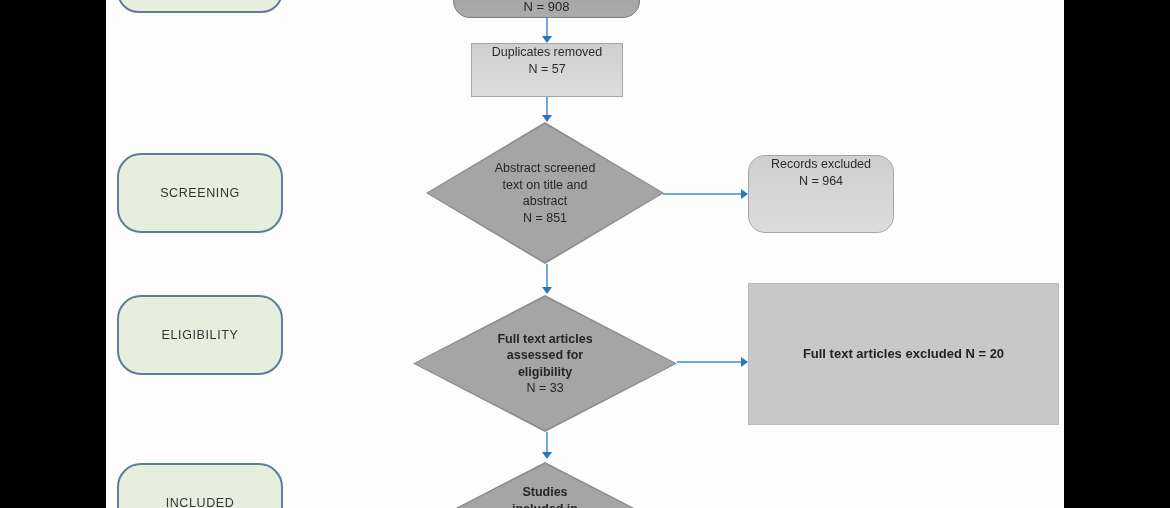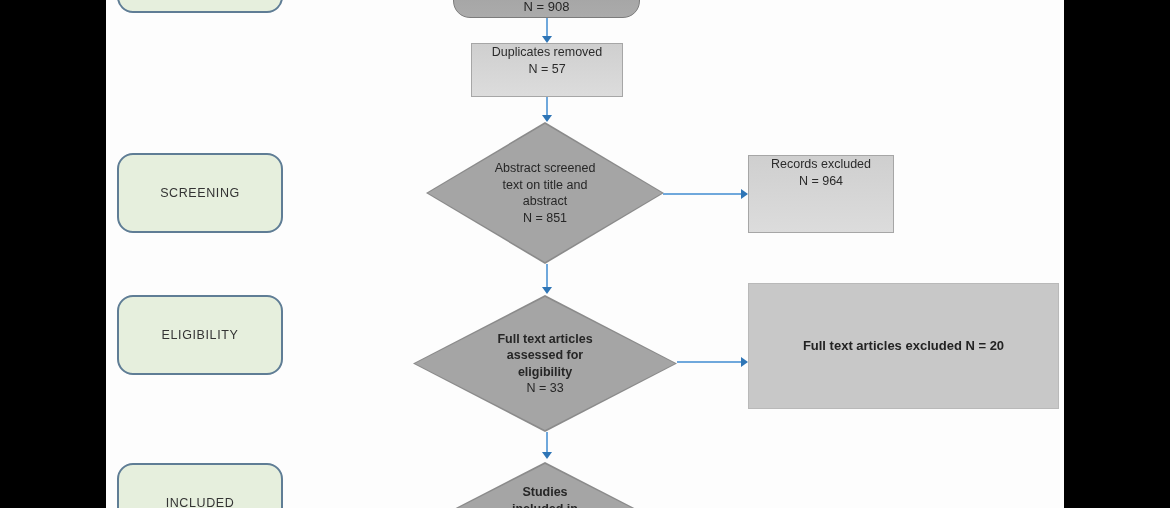--- a/index.html
+++ b/index.html
@@ -16,21 +16,21 @@
     width: 958px; height: 508px;
     background: #fdfdfd;
     overflow: hidden;
   }
   .abs { position: absolute; }
 
   
   .stage-box {
     background: #e6efdd;
     border: 2px solid #5f7d95;
-    border-radius: 16px;
+    border-radius: 24px;
     display: flex; align-items: center; justify-content: center;
     font-size: 12.5px; letter-spacing: 0.6px; color: #333;
     box-sizing: border-box;
   }
 
   
   .terminator {
     background: linear-gradient(180deg, #9d9d9d, #ababab);
     border: 1.5px solid #7c7c7c;
     border-radius: 17px;
@@ -133,41 +133,41 @@
       <span>Abstract screened</span>
       <span>text on title and</span>
       <span>abstract</span>
       <span class="count">N = 851</span>
     </div>
   </div>
 
   <div class="hline abs" style="left:557px; top:193px; width:78px;"></div>
   <div class="head-right abs" style="left:635px; top:189px;"></div>
 
-  <div class="process-box abs" style="left:642px; top:155px; width:146px; height:78px;">
+  <div class="process-box abs" style="left:642px; top:155px; width:146px; height:78px;border-radius:17px;">
     <span>Records excluded</span>
     <span class="count">N = 964</span>
   </div>
 
   <div class="vline abs" style="left:440px; top:264px; height:23px;"></div>
   <div class="head-down abs" style="left:435.5px; top:287px;"></div>
 
   <div class="diamond-outer abs" style="left:307px; top:295px; width:264px; height:137px;">
     <div class="diamond-inner bold">
       <span>Full text articles</span>
       <span>assessed for</span>
       <span>eligibility</span>
       <span class="count">N = 33</span>
     </div>
   </div>
 
   <div class="hline abs" style="left:571px; top:361px; width:64px;"></div>
   <div class="head-right abs" style="left:635px; top:357px;"></div>
 
-  <div class="big-box abs" style="left:642px; top:283px; width:311px; height:126px;">
+  <div class="big-box abs" style="left:642px; top:283px; width:311px; height:142px;">
     <div class="title">Full text articles excluded N = 20</div>
   </div>
 
   <div class="vline abs" style="left:440px; top:432px; height:21px;"></div>
   <div class="head-down abs" style="left:435.5px; top:452px;"></div>
 
   <div class="diamond-outer abs" style="left:307px; top:462px; width:264px; height:136px;">
     <div class="diamond-inner bold start-top">
       <span>Studies</span>
       <span>included in</span>

